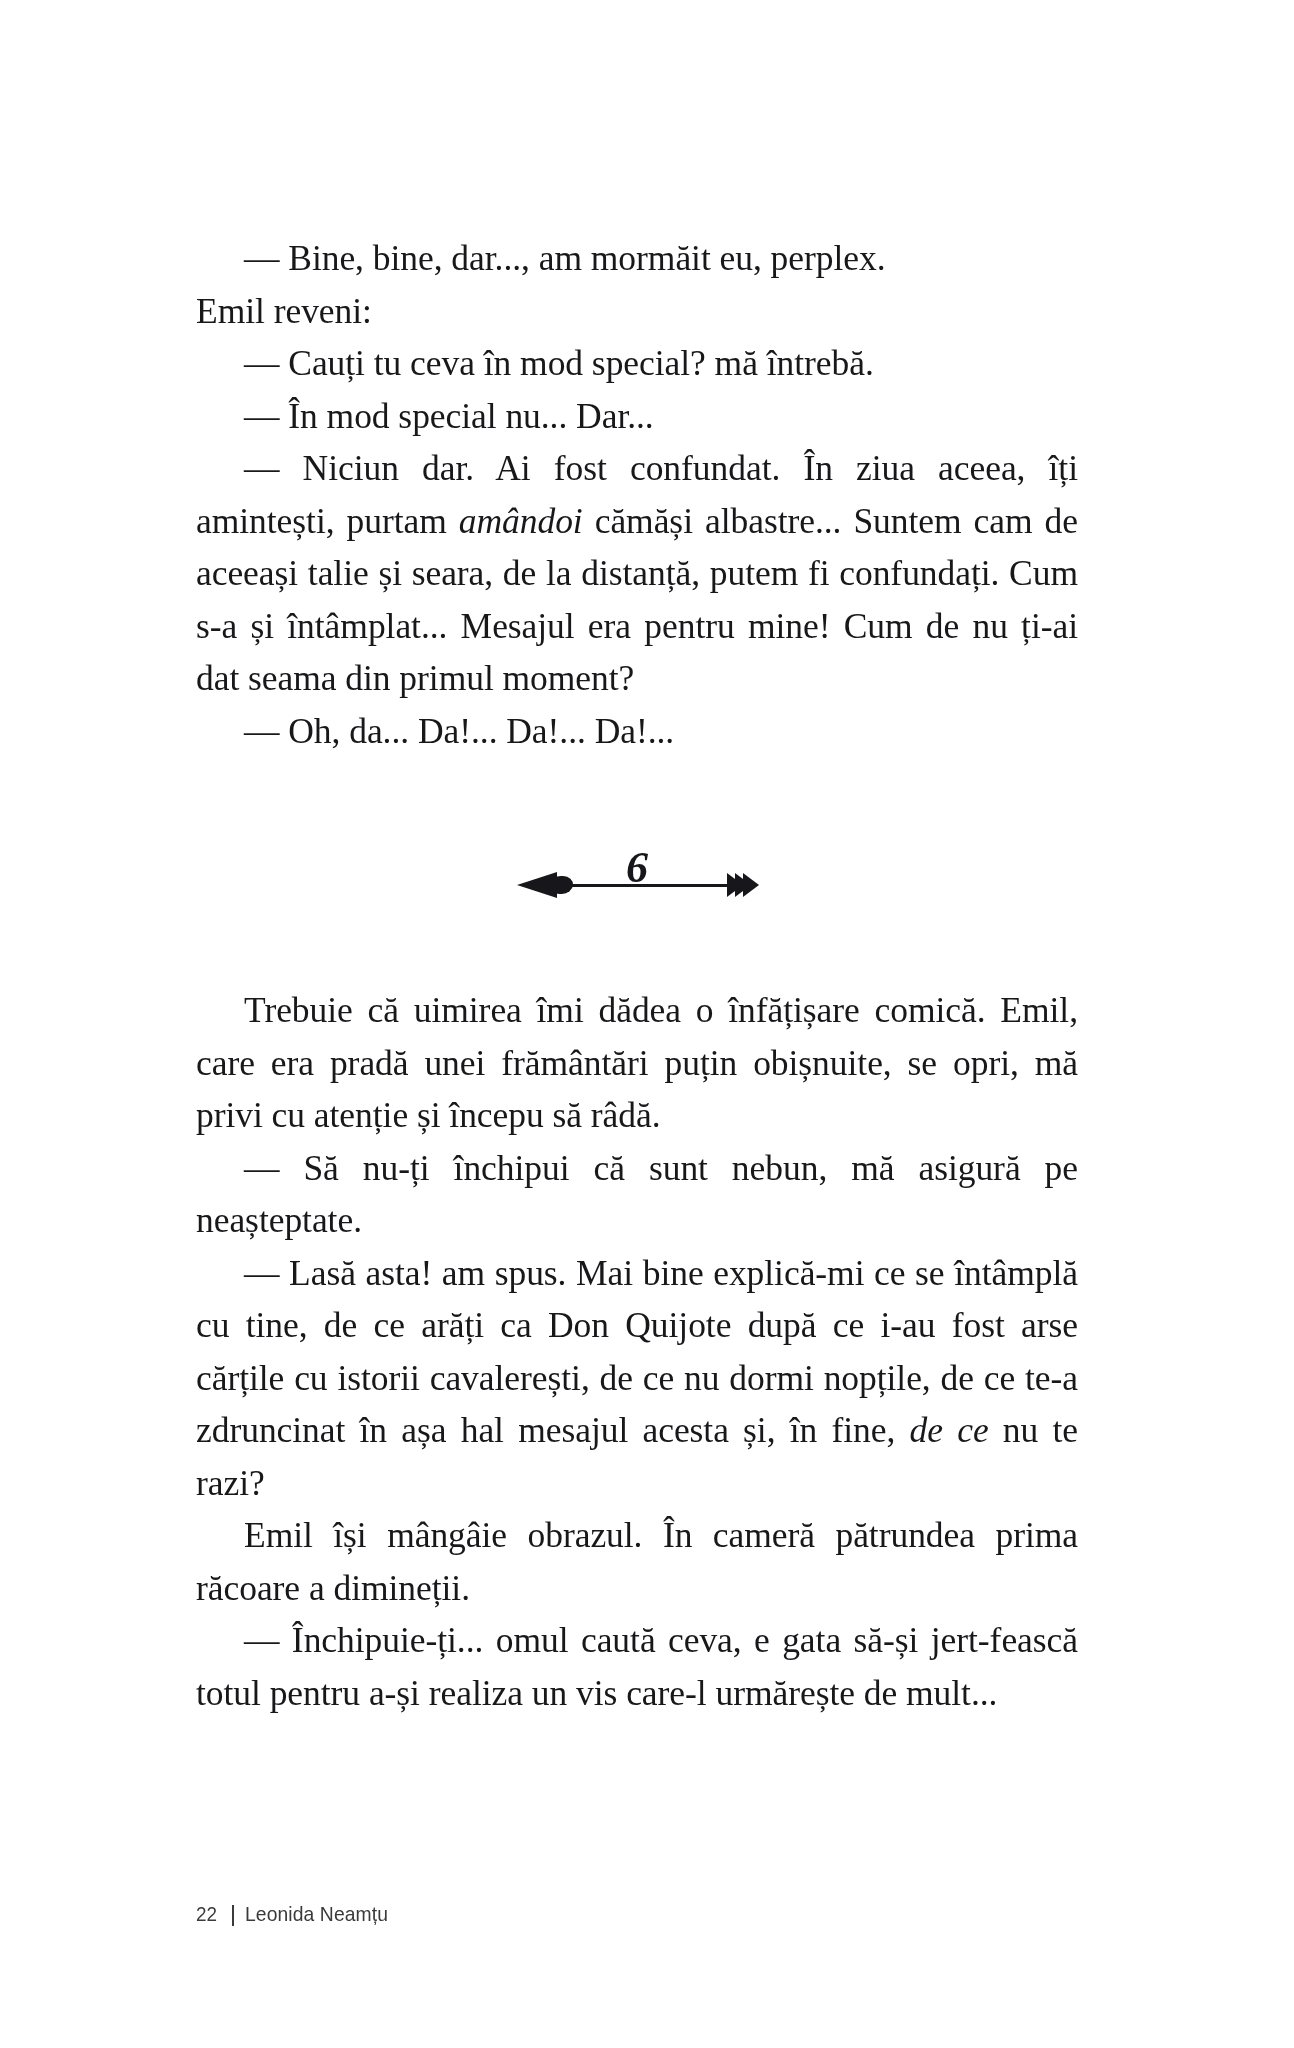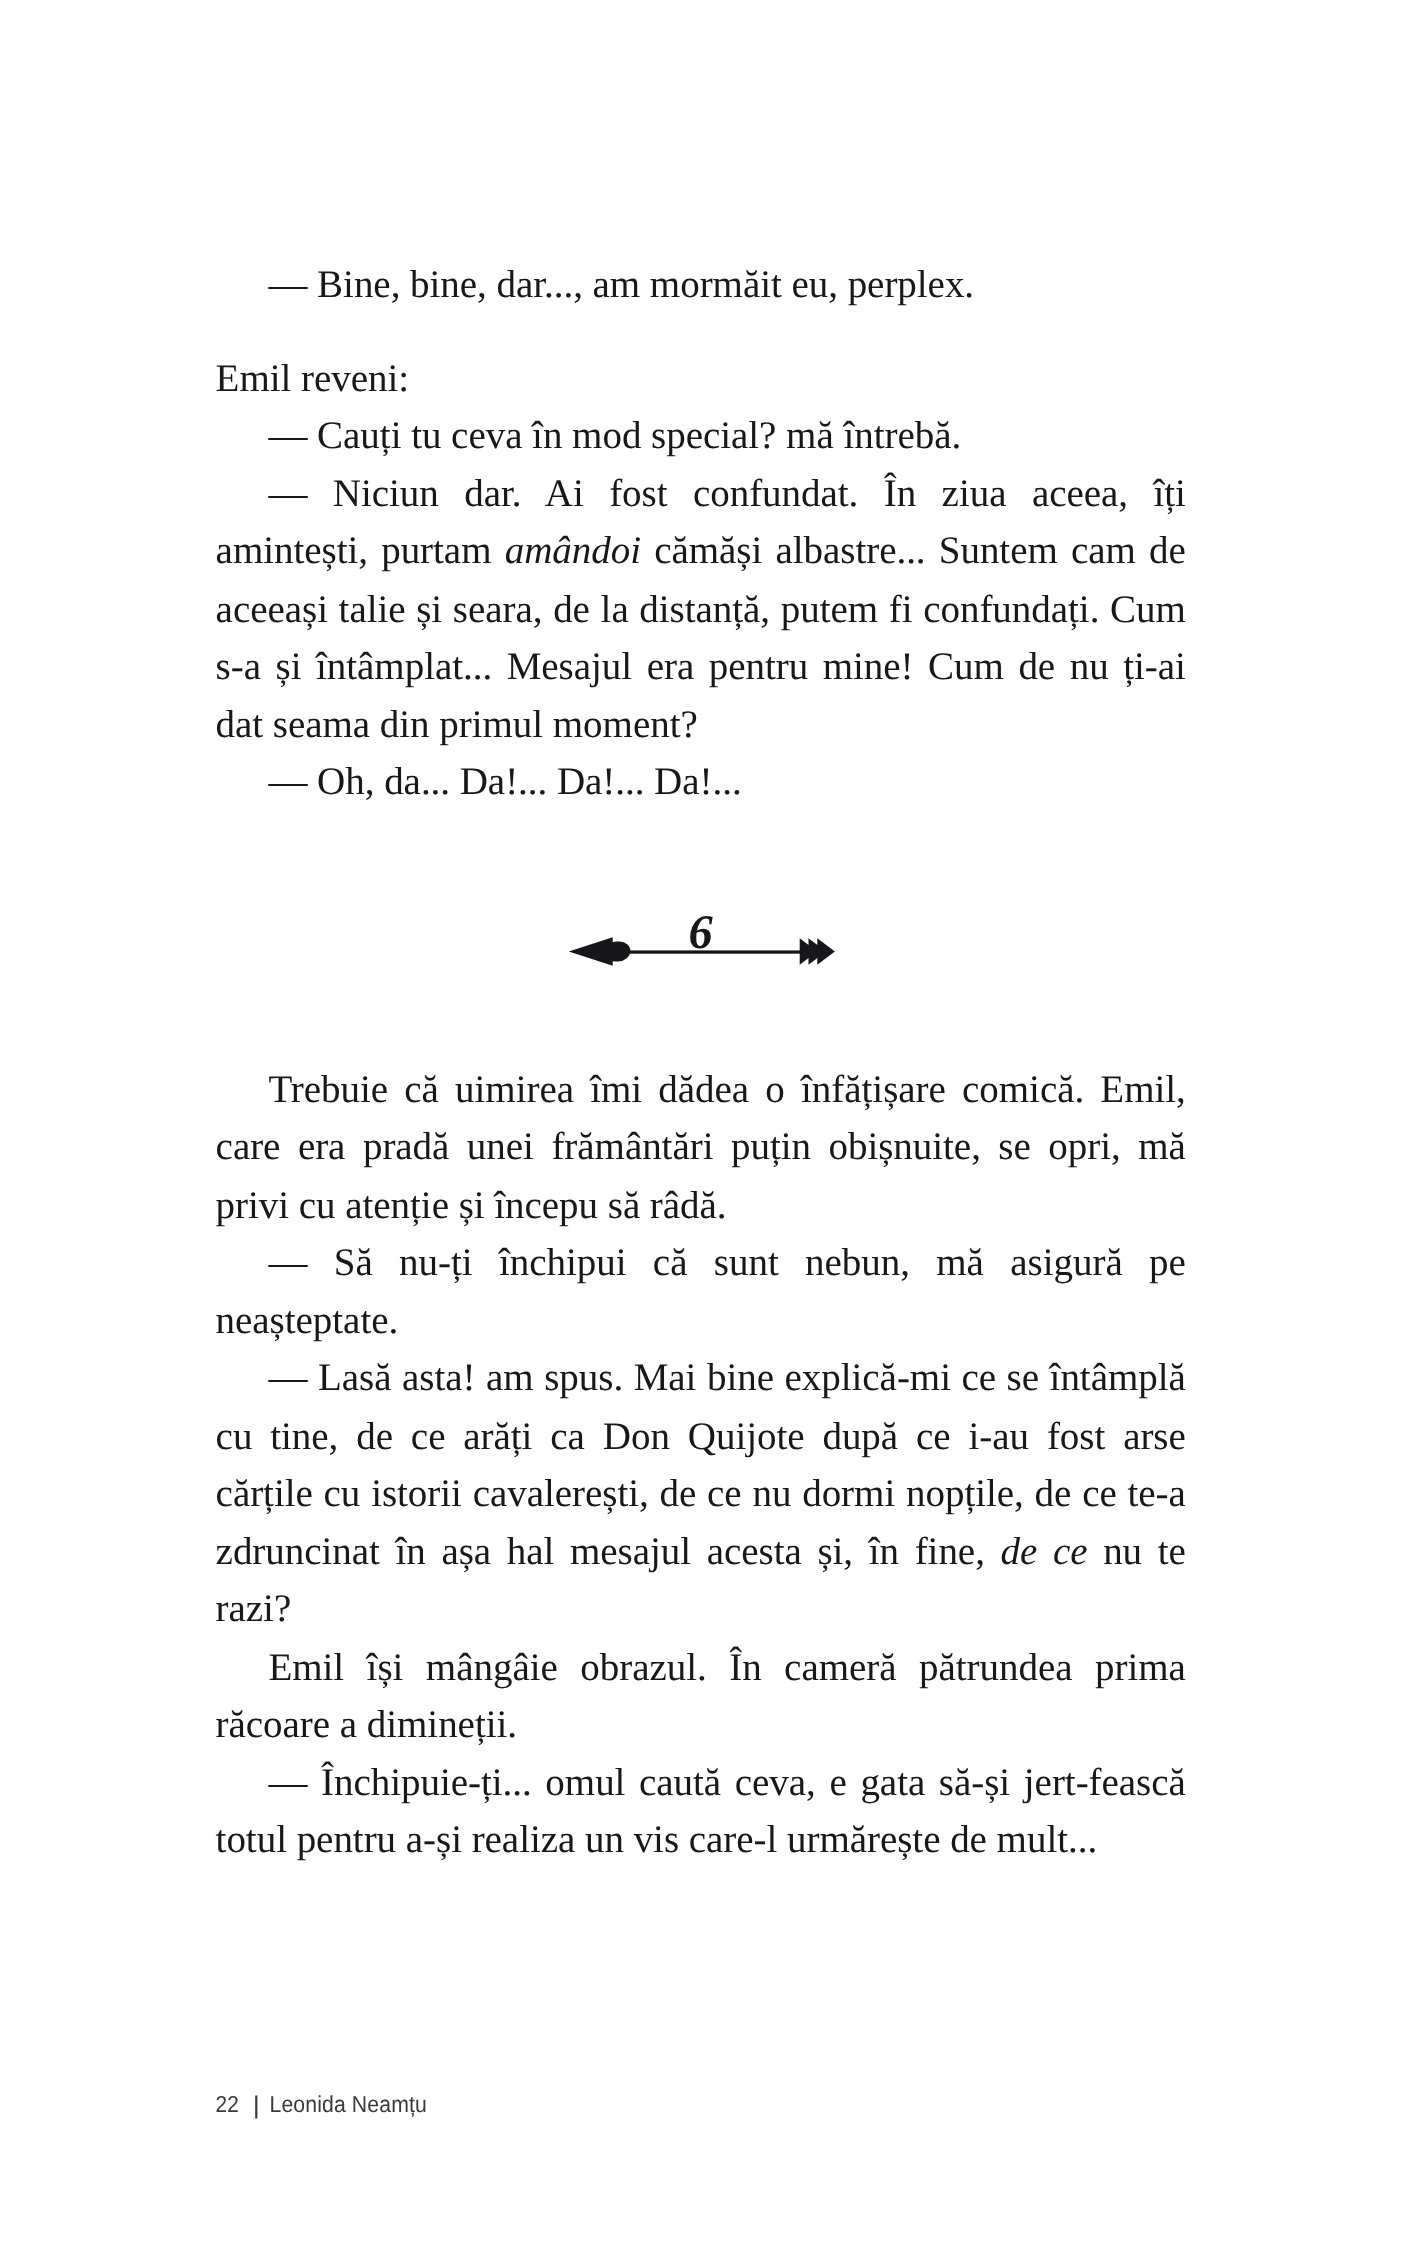--- a/index.html
+++ b/index.html
@@ -30,21 +30,20 @@
     text-justify: inter-word;
     color: #18171a;
     hyphens: none;
     letter-spacing: -0.05px;
   }
   .para.indent {
     text-indent: 48px;
   }
   .para.noindent {
     text-indent: 0;
-    margin-top: 32px;
   }
   .para em {
     font-style: italic;
     margin-top: 15px;
   }
   
   .ornament {
     position: relative;
     width: 882px;
     height: 120px;
@@ -156,20 +155,21 @@
 </head>
 <body>
 
 <div class="page">
 
   <div class="text-column">
 
     <p class="para indent">— Bine, bine, dar..., am mormăit eu, perplex.</p>
     <p class="para noindent">Emil reveni:</p>
     <p class="para indent">— Cauți tu ceva în mod special? mă întrebă.</p>
+    <p class="para indent">— În mod special nu... Dar...</p>
 
     <p class="para indent"><span>— Niciun dar. Ai fost confundat. În ziua aceea, îți amintești, purtam </span><em>amândoi</em><span> cămăși albastre... Suntem cam de aceeași talie și seara, de la distanță, putem fi confundați. Cum s-a și întâmplat... Mesajul era pentru mine! Cum de nu ți-ai dat seama din primul moment?</span></p>
 
     <p class="para indent">— Oh, da... Da!... Da!... Da!...</p>
 
     <div class="spacer-after-dialog"></div>
 
     <div class="ornament">
       <div class="ornament-inner">
         <div class="orn-rule"></div>

